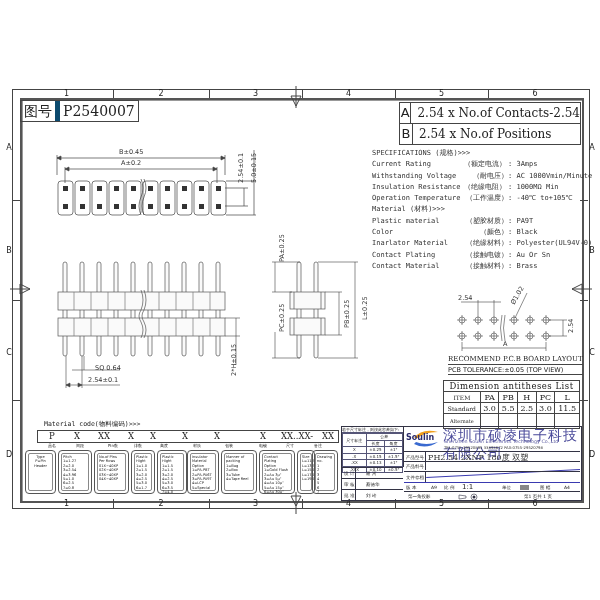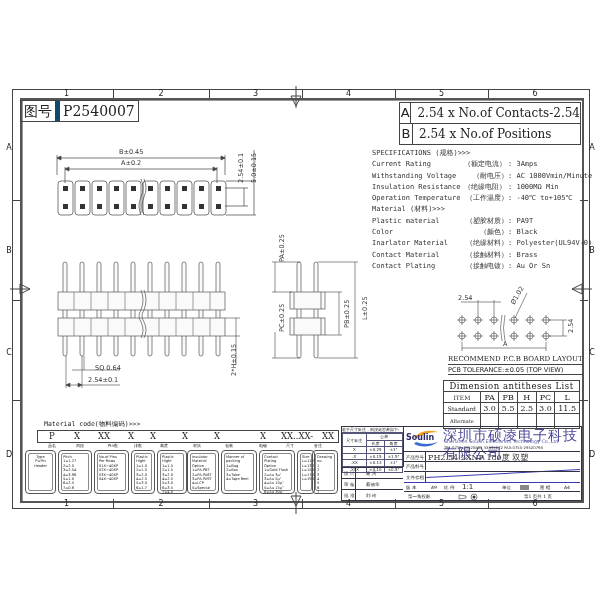--- a/index.html
+++ b/index.html
@@ -124,22 +124,22 @@
 <div class="abs specs">
   <div class="ln">SPECIFICATIONS (规格)&gt;&gt;&gt;</div>
   <div class="ln"><span style="display:inline-block;width:92px">Current Rating</span><span style="display:inline-block;width:44px;">（额定电流）</span>: <span>3Amps</span></div>
   <div class="ln"><span style="display:inline-block;width:92px">Withstanding Voltage</span><span style="display:inline-block;width:44px;text-align:right">（耐电压）</span>: <span>AC 1000Vmin/Minute</span></div>
   <div class="ln"><span style="display:inline-block;width:92px">Insulation Resistance</span><span style="display:inline-block;width:44px;text-align:left">（绝缘电阻）</span>: <span>1000MΩ Min</span></div>
   <div class="ln"><span style="display:inline-block;width:92px">Operation Temperature</span><span style="display:inline-block;width:44px;text-align:right">（工作温度）</span>: <span>-40℃ to+105℃</span></div>
   <div class="ln">Material (材料)&gt;&gt;&gt;</div>
   <div class="ln"><span style="display:inline-block;width:92px">Plastic material</span><span style="display:inline-block;width:44px;text-align:right">（塑胶材质）</span>: <span>PA9T</span></div>
   <div class="ln"><span style="display:inline-block;width:92px">Color</span><span style="display:inline-block;width:44px;text-align:right">（颜色）</span>: <span>Black</span></div>
   <div class="ln"><span style="display:inline-block;width:92px">Inarlator Material</span><span style="display:inline-block;width:44px;text-align:right">（绝缘材料）</span>: <span>Polyester(UL94V-0)</span></div>
+  <div class="ln"><span style="display:inline-block;width:92px">Contact Plating</span><span style="display:inline-block;width:44px;text-align:right">（接触电镀）</span>: <span>Au Or Sn</span></div>
   <div class="ln"><span style="display:inline-block;width:92px">Contact Material</span><span style="display:inline-block;width:44px;text-align:right">（接触材料）</span>: <span>Brass</span></div>
-  <div class="ln"><span style="display:inline-block;width:92px">Contact Plating</span><span style="display:inline-block;width:44px;text-align:right">（接触电镀）</span>: <span>Au Or Sn</span></div>
 </div>
 
 <svg class="abs" style="left:40px;top:145px" width="220" height="80">
   <g stroke="#444" fill="none" stroke-width="0.7">
     <line x1="17" y1="13" x2="185" y2="13"></line>
       <path d="M17 13 l4 -2 v4z M185 13 l-4 -2 v4z" fill="#444"></path>
     <line x1="17" y1="10" x2="17" y2="30"></line>
       <line x1="185" y1="10" x2="185" y2="30"></line>
     <line x1="25" y1="24" x2="177" y2="24"></line>
       <path d="M25 24 l4 -2 v4z M177 24 l-4 -2 v4z" fill="#444"></path>

